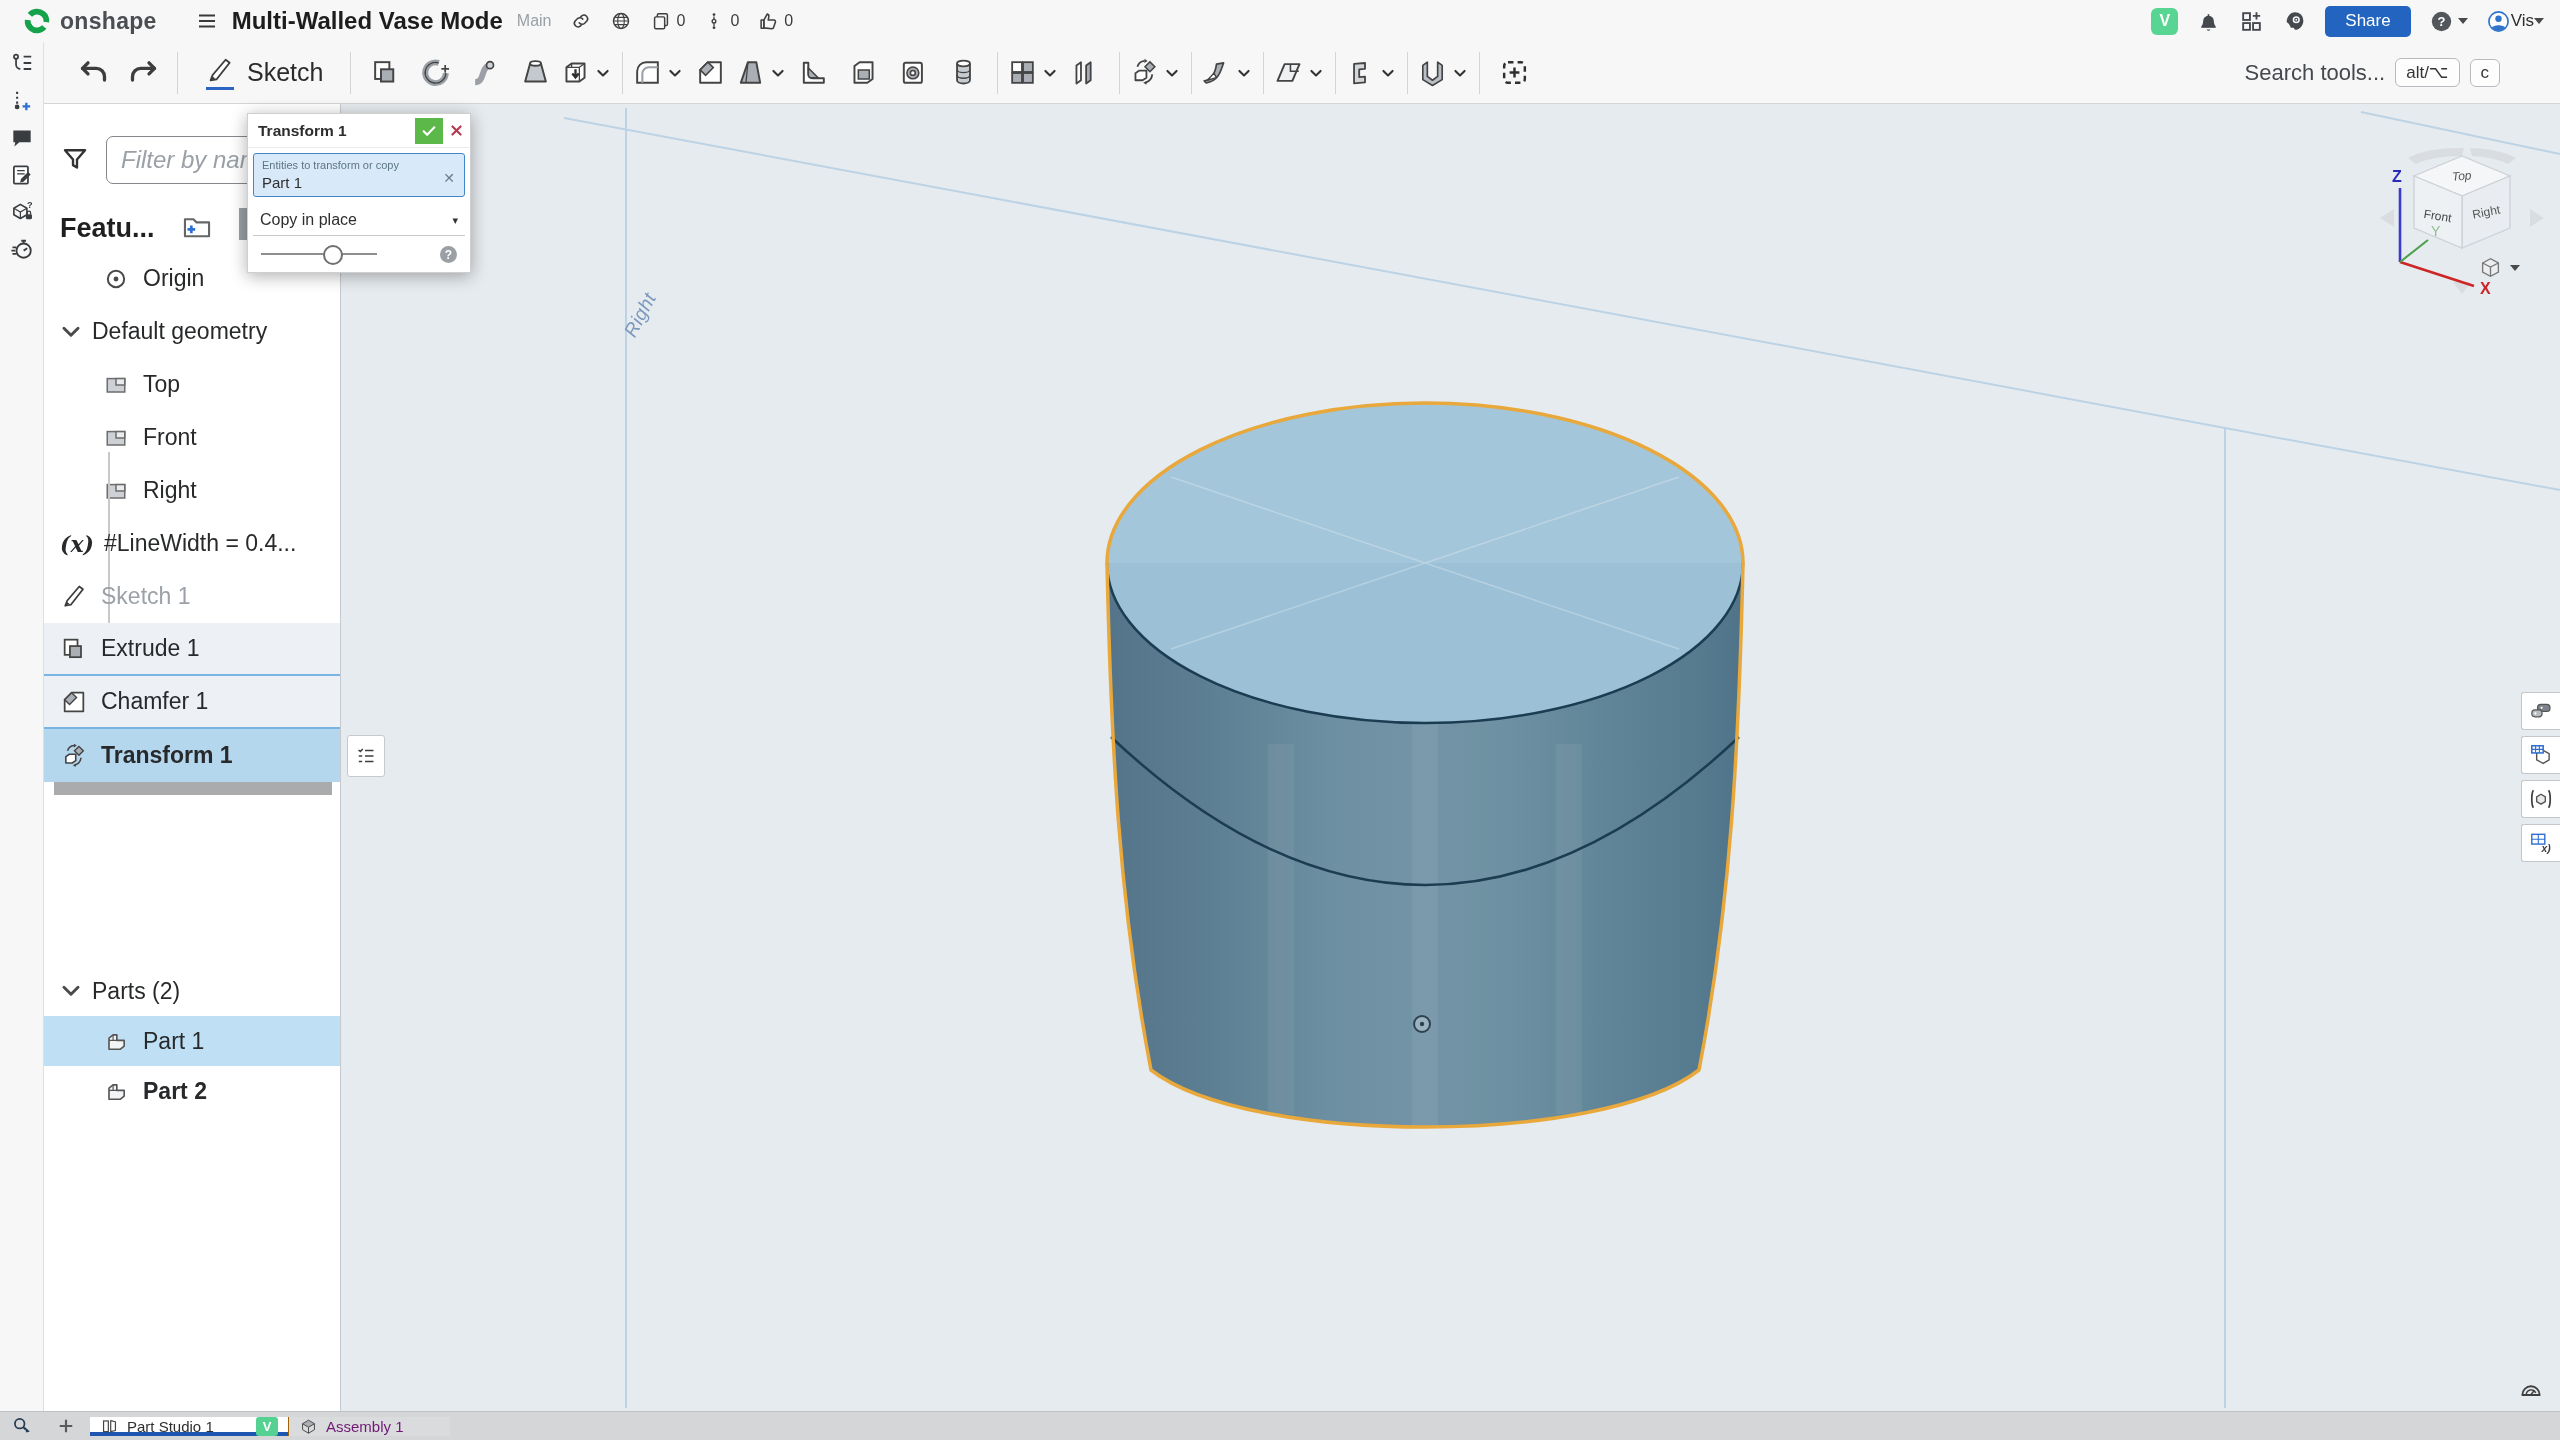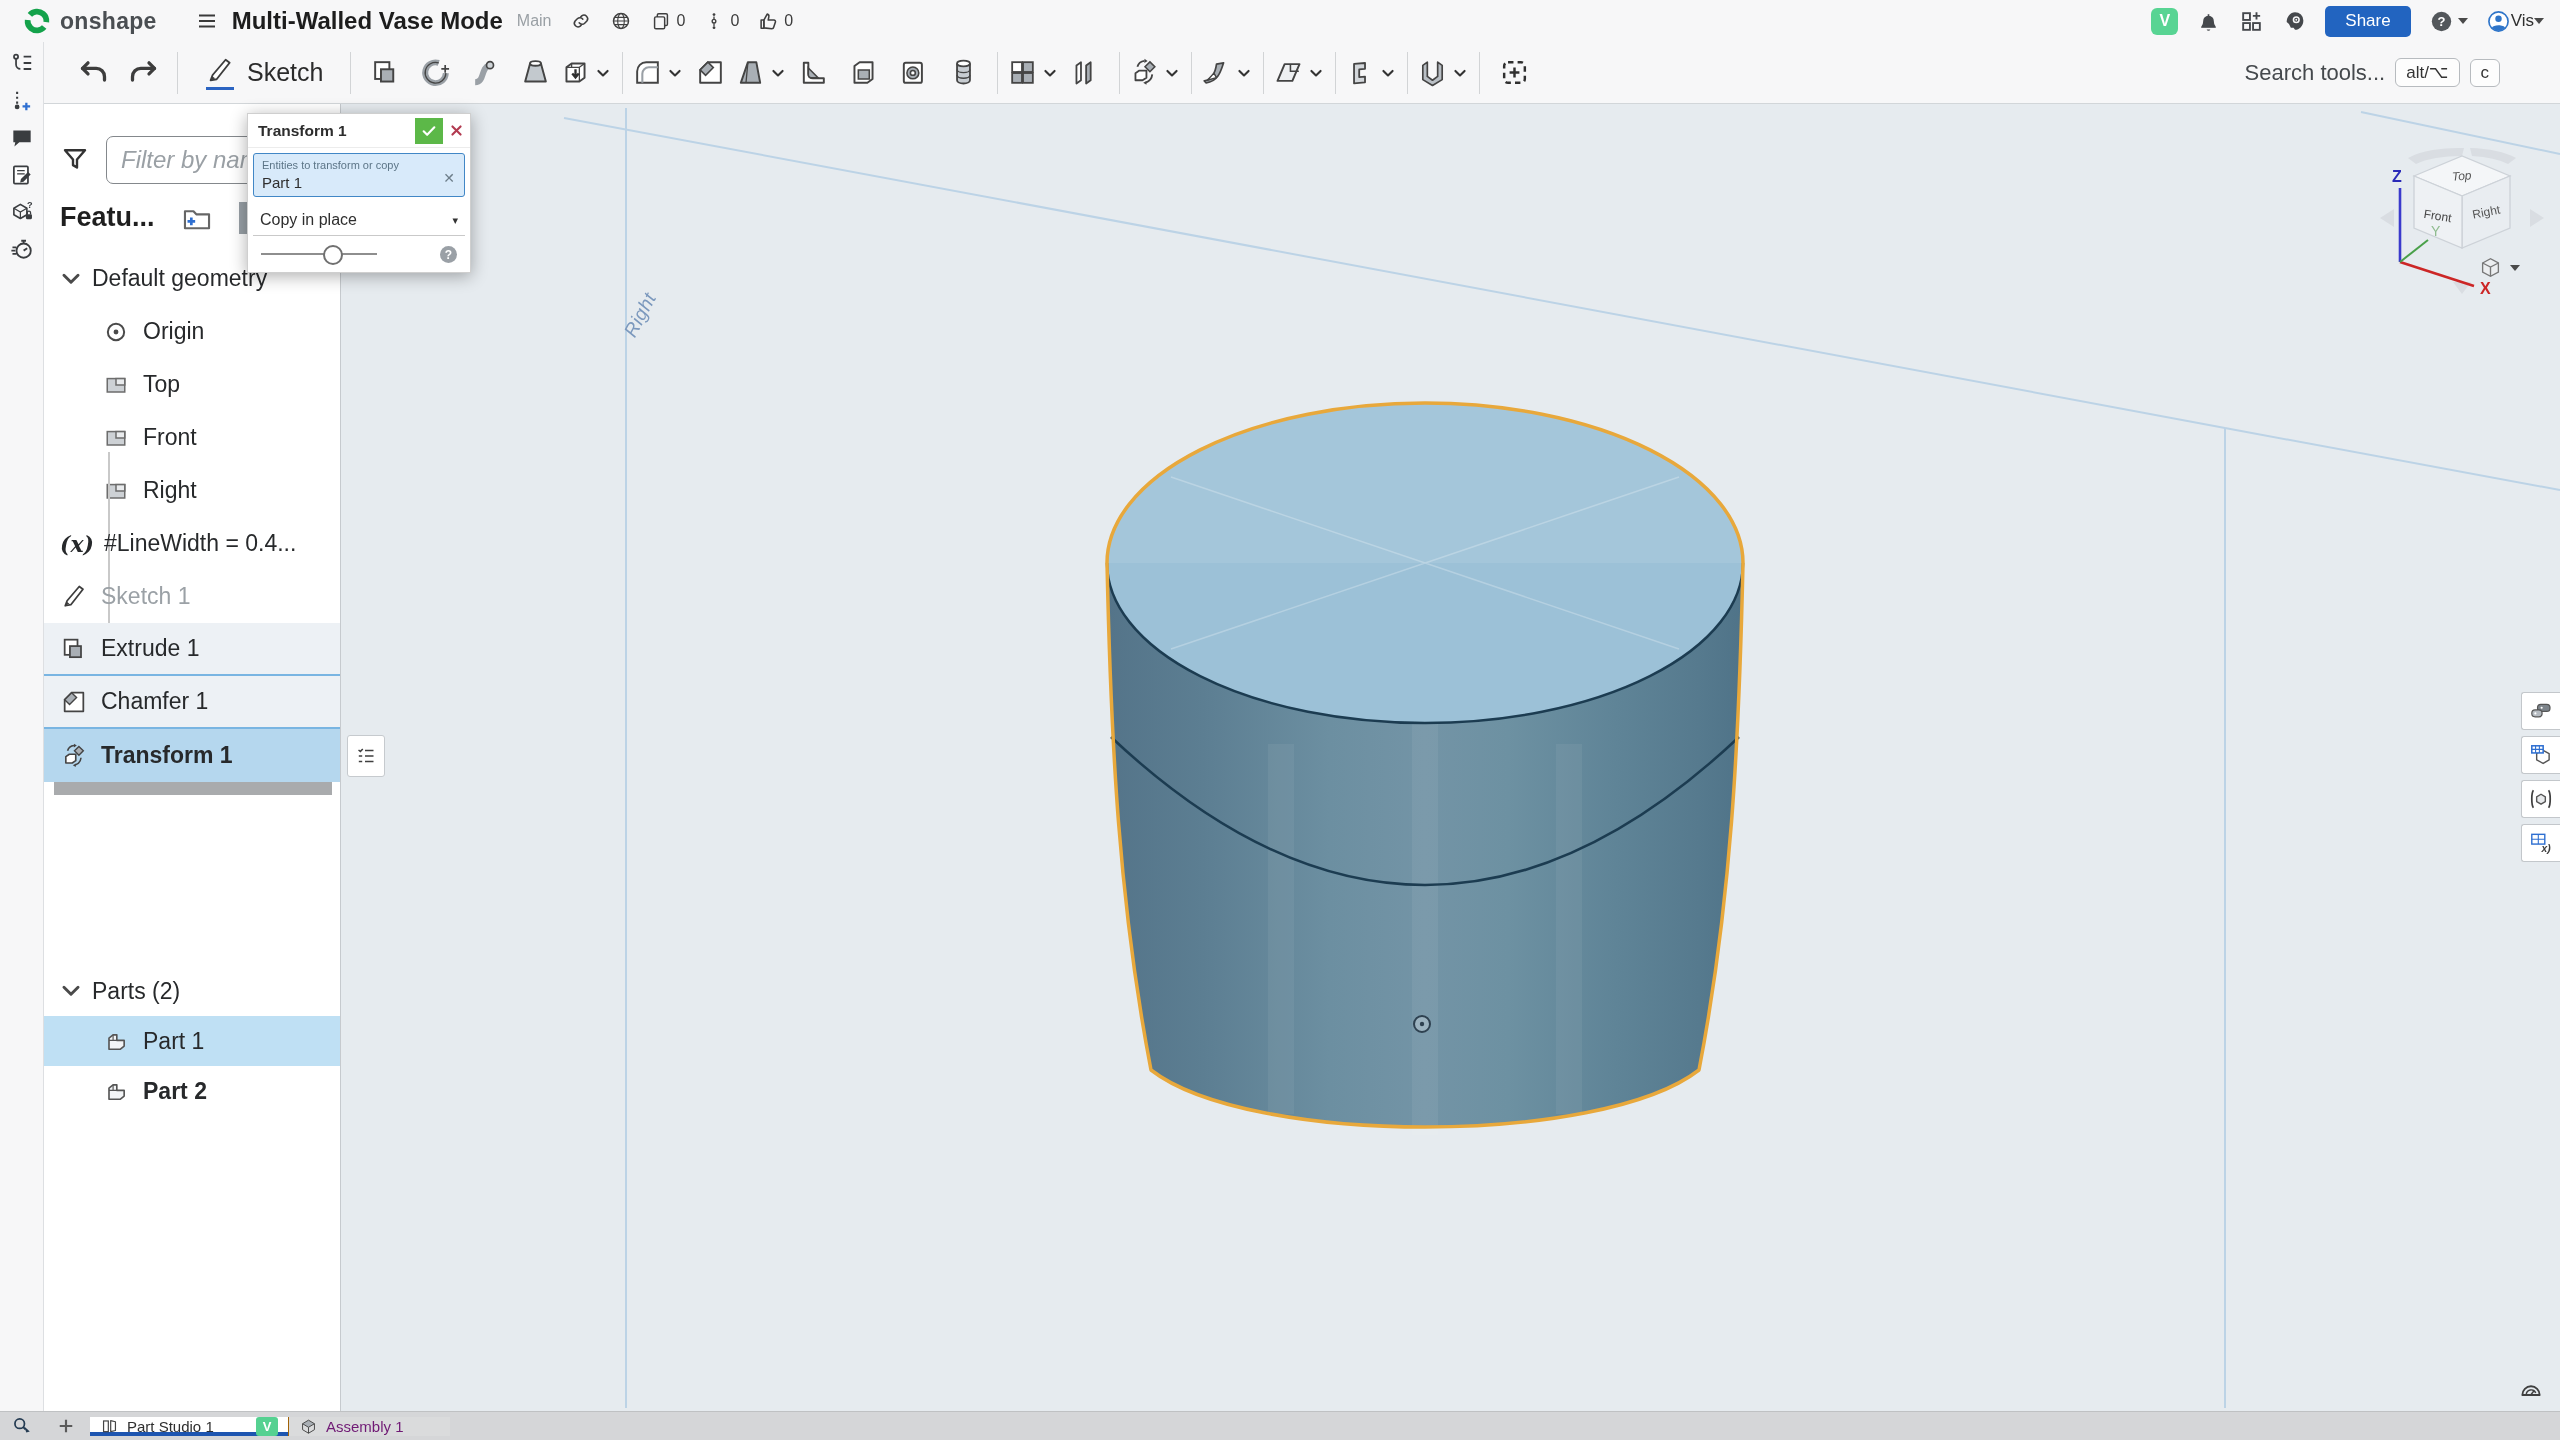--- a/index.html
+++ b/index.html
@@ -52,21 +52,21 @@
   .rail .i{width:26px;height:26px;color:#3a3d40}
 
   
   .panel{position:absolute;left:44px;top:104px;width:297px;bottom:28px;background:#fff;
          border-right:1px solid #c6cace;box-sizing:border-box;z-index:5}
   .funnel{position:absolute;left:16px;top:40px;width:30px;height:30px;color:#333}
   .filter-input{position:absolute;left:62px;top:32px;width:226px;height:48px;border:1.5px solid #84888c;
         border-radius:7px;font-size:24px;font-style:italic;padding:0 14px;box-sizing:border-box;
         color:#333;background:#fff;font-family:inherit}
   .filter-input::placeholder{color:#9aa0a5}
-  .feat-header{position:absolute;left:16px;top:98px;display:flex;align-items:flex-start;gap:25px;height:42px}
+  .feat-header{position:absolute;left:16px;top:98px;display:flex;align-items:flex-end;gap:25px;height:42px}
   .feat-title{font-size:27px;font-weight:700;color:#1f1f1f}
   .feat-header .i{width:34px;height:34px;color:#555}
   .hbar{width:10px;height:32px;background:#98a0a6;display:inline-block}
   .hbar+.hbar{margin-left:6px}
   .tree{position:absolute;left:0;top:148px;width:100%}
   .trow{height:53px;display:flex;align-items:center;font-size:23px;color:#27292b;position:relative;box-sizing:border-box}
   .trow .ti{width:28px;height:28px;margin-right:13px;flex:none}
   .chev{width:26px;height:26px;margin-right:8px;color:#4a4a4a;flex:none}
   .grp{padding-left:14px}
   .child{padding-left:58px}
@@ -702,31 +702,31 @@
     <input class="filter-input" type="text" placeholder="Filter by name" style="">
     <div class="feat-header">
       <span class="feat-title">Featu...</span>
       <svg class="i">
           <use href="#s-folderplus"></use>
         </svg>
       <span><span class="hbar"></span><span class="hbar"></span></span>
     </div>
 
     <div class="tree">
+      <div class="trow child">
+        <svg class="ti">
+            <use href="#s-origin"></use>
+          </svg>
+        <span>Origin</span>
+      </div>
       <div class="trow grp">
         <svg class="chev">
             <use href="#s-chevdown"></use>
           </svg>
         <span>Default geometry</span>
-      </div>
-      <div class="trow child">
-        <svg class="ti">
-            <use href="#s-origin"></use>
-          </svg>
-        <span>Origin</span>
       </div>
       <div class="trow child">
         <svg class="ti">
             <use href="#s-planesm"></use>
           </svg>
         <span>Top</span>
       </div>
       <div class="trow child">
         <svg class="ti">
             <use href="#s-planesm"></use>

